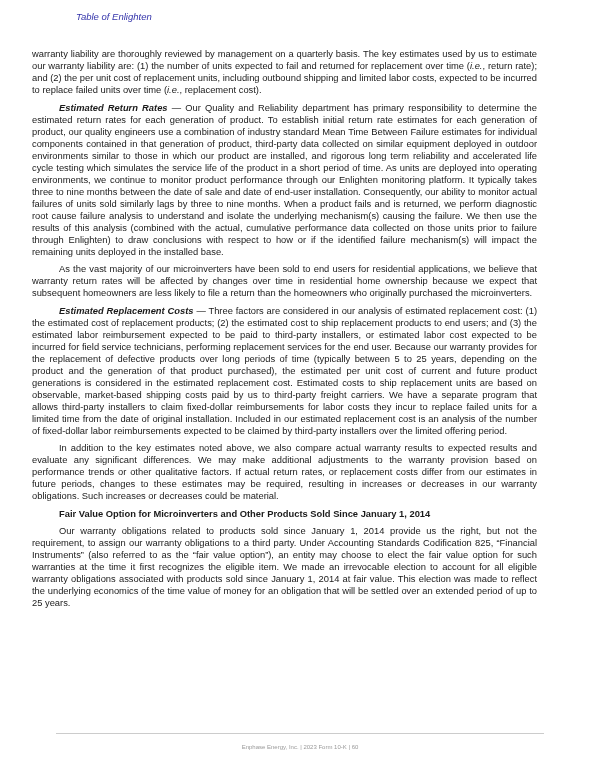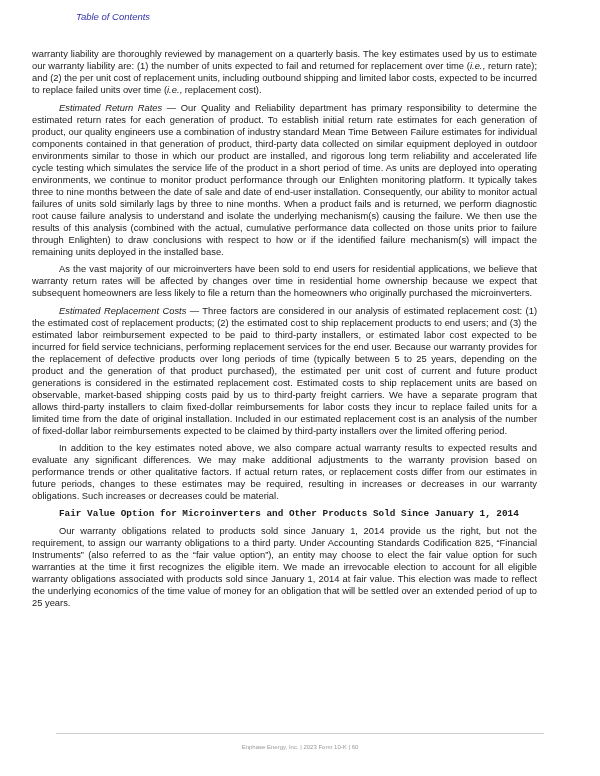--- a/index.html
+++ b/index.html
@@ -1,29 +1,29 @@
 <!DOCTYPE html>
 <html><head>
 <meta charset="utf-8">
 <style>
   html, body { margin:0; padding:0; background:#ffffff; }
   body { width:600px; height:776px; position:relative; overflow:hidden; font-family:"Liberation Sans", sans-serif; color:#1a1a1a; }
   .toc { position:absolute; left:76px; top:11px; font-size:9.5px; font-style:italic; color:#3333aa; text-decoration:none; }
   .content { position:absolute; left:32px; top:48px; width:505px; font-size:9.35px; line-height:12px; }
   .content p { margin:0 0 5.5px 0; text-align:justify; }
   .content p.indent { text-indent:27px; }
-  .content h3 { margin:0 0 5px 0; font-size:9.35px; font-weight:bold; text-indent:27px; line-height:12px;font-family:Liberation Mono, monospace; }
-  .lead { font-weight:normal; font-style:italic; }
+  .content h3 { margin:0 0 5px 0; font-size:9.35px; font-weight:bold; text-indent:27px; line-height:12px; }
+  .lead { font-weight:bold; font-style:italic; }
   .footer-rule { position:absolute; left:56px; top:733px; width:488px; border-top:1px solid #cccccc; }
   .footer { position:absolute; left:0; top:744px; width:600px; text-align:center; font-size:6px; color:#999999; }
 </style>
 </head>
 <body>
 
-<a class="toc" href="#">Table of Contents</a>
+<a class="toc" href="#">Table of Enlighten</a>
 
 <div class="content">
   <p><span>warranty liability are thoroughly reviewed by management on a quarterly basis. The key estimates used by us to estimate our warranty liability are: (1) the number of units expected to fail and returned for replacement over time (</span><i>i.e.</i><span>, return rate); and (2) the per unit cost of replacement units, including outbound shipping and limited labor costs, expected to be incurred to replace failed units over time (</span><i>i.e.</i><span>, replacement cost).</span></p>
 
   <p class="indent"><span class="lead">Estimated Return Rates</span><span> — Our Quality and Reliability department has primary responsibility to determine the estimated return rates for each generation of product. To establish initial return rate estimates for each generation of product, our quality engineers use a combination of industry standard Mean Time Between Failure estimates for individual components contained in that generation of product, third-party data collected on similar equipment deployed in outdoor environments similar to those in which our product are installed, and rigorous long term reliability and accelerated life cycle testing which simulates the service life of the product in a short period of time. As units are deployed into operating environments, we continue to monitor product performance through our Enlighten monitoring platform. It typically takes three to nine months between the date of sale and date of end-user installation. Consequently, our ability to monitor actual failures of units sold similarly lags by three to nine months. When a product fails and is returned, we perform diagnostic root cause failure analysis to understand and isolate the underlying mechanism(s) causing the failure. We then use the results of this analysis (combined with the actual, cumulative performance data collected on those units prior to failure through Enlighten) to draw conclusions with respect to how or if the identified failure mechanism(s) will impact the remaining units deployed in the installed base.</span></p>
 
   <p class="indent">As the vast majority of our microinverters have been sold to end users for residential applications, we believe that warranty return rates will be affected by changes over time in residential home ownership because we expect that subsequent homeowners are less likely to file a return than the homeowners who originally purchased the microinverters.</p>
 
   <p class="indent"><span class="lead">Estimated Replacement Costs</span><span> — Three factors are considered in our analysis of estimated replacement cost: (1) the estimated cost of replacement products; (2) the estimated cost to ship replacement products to end users; and (3) the estimated labor reimbursement expected to be paid to third-party installers, or estimated labor cost expected to be incurred for field service technicians, performing replacement services for the end user. Because our warranty provides for the replacement of defective products over long periods of time (typically between 5 to 25 years, depending on the product and the generation of that product purchased), the estimated per unit cost of current and future product generations is considered in the estimated replacement cost. Estimated costs to ship replacement units are based on observable, market-based shipping costs paid by us to third-party freight carriers. We have a separate program that allows third-party installers to claim fixed-dollar reimbursements for labor costs they incur to replace failed units for a limited time from the date of original installation. Included in our estimated replacement cost is an analysis of the number of fixed-dollar labor reimbursements expected to be claimed by third-party installers over the limited offering period.</span></p>
 

